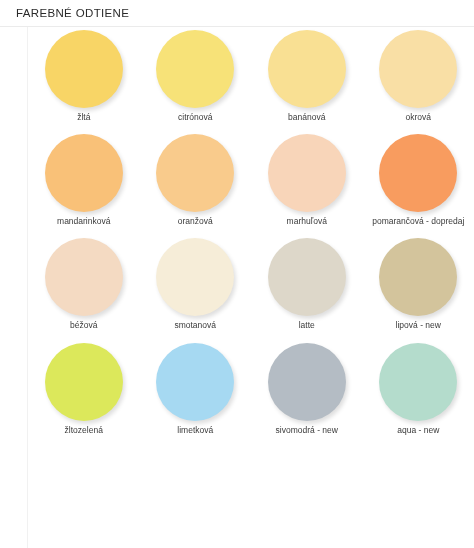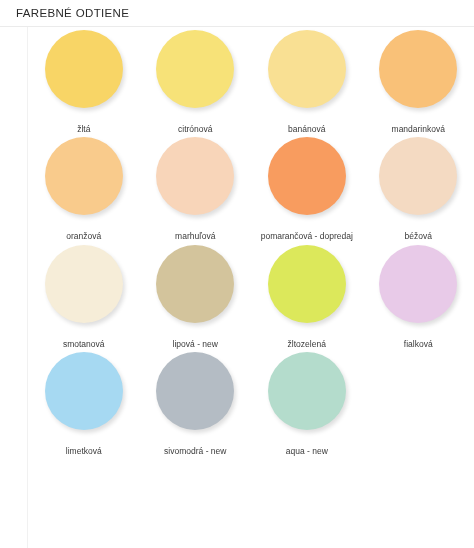--- a/index.html
+++ b/index.html
@@ -72,21 +72,21 @@
     box-sizing: border-box;
   }
   .disc {
     width: 78px;
     height: 78px;
     border-radius: 50%;
     box-shadow: 2px 3px 4px rgba(0, 0, 0, 0.13);
     flex: none;
   }
   .caption {
-    margin-top: 17px;
+    margin-top: 5px;
     font-size: 8.5px;
     color: #3a3a3a;
     text-align: center;
     line-height: 1.1;
     font-family: "Liberation Sans", sans-serif;
     white-space: nowrap;
   }
 </style>
 </head>
 <body>
@@ -106,20 +106,24 @@
       </div>
       <div class="swatch">
         <div class="disc" style="background: rgb(247, 226, 120);"></div>
         <div class="caption">citrónová</div>
       </div>
       <div class="swatch">
         <div class="disc" style="background: rgb(249, 224, 147);"></div>
         <div class="caption">banánová</div>
       </div>
       <div class="swatch">
+        <div class="disc" style="background: rgb(249, 223, 165);"></div>
+        <div class="caption">okrová</div>
+      </div>
+      <div class="swatch">
         <div class="disc" style="background: rgb(249, 193, 120);"></div>
         <div class="caption">mandarinková</div>
       </div>
       <div class="swatch">
         <div class="disc" style="background: rgb(249, 203, 140);"></div>
         <div class="caption">oranžová</div>
       </div>
       <div class="swatch">
         <div class="disc" style="background: rgb(248, 213, 185);"></div>
         <div class="caption">marhuľová</div>
@@ -130,30 +134,30 @@
       </div>
       <div class="swatch">
         <div class="disc" style="background: rgb(244, 218, 194);"></div>
         <div class="caption">béžová</div>
       </div>
       <div class="swatch">
         <div class="disc" style="background: rgb(246, 237, 216);"></div>
         <div class="caption">smotanová</div>
       </div>
       <div class="swatch">
+        <div class="disc" style="background: rgb(221, 215, 201);"></div>
+        <div class="caption">latte</div>
+      </div>
+      <div class="swatch">
         <div class="disc" style="background: rgb(211, 196, 156);"></div>
         <div class="caption">lipová - new</div>
       </div>
       <div class="swatch">
         <div class="disc" style="background: rgb(220, 232, 91);"></div>
         <div class="caption">žltozelená</div>
-      </div>
-      <div class="swatch">
-        <div class="disc" style="background: rgb(232, 202, 232);"></div>
-        <div class="caption">fialková</div>
       </div>
       <div class="swatch">
         <div class="disc" style="background: rgb(166, 217, 242);"></div>
         <div class="caption">limetková</div>
       </div>
       <div class="swatch">
         <div class="disc" style="background: rgb(180, 188, 196);"></div>
         <div class="caption">sivomodrá - new</div>
       </div>
       <div class="swatch">

